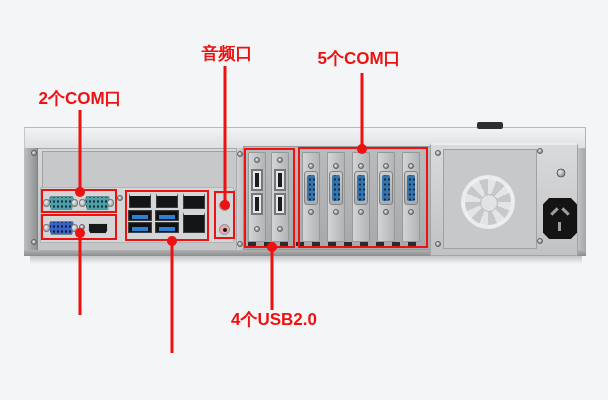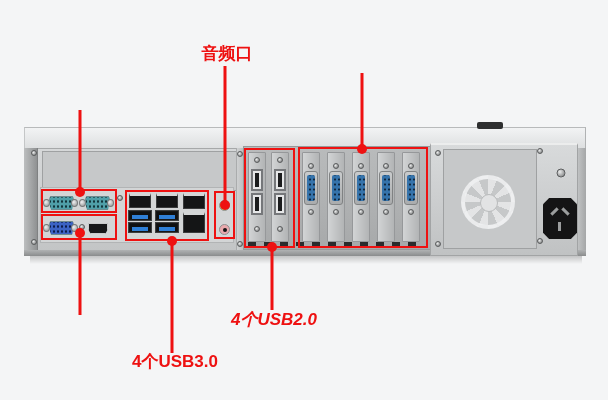--- a/index.html
+++ b/index.html
@@ -198,19 +198,20 @@
   <div class="abs dot" style="left:225px;top:205px;"></div>
   <div class="abs vline" style="left:362px;top:73px;height:77px;"></div>
   <div class="abs dot" style="left:362px;top:149px;"></div>
   <div class="abs vline" style="left:80px;top:231px;height:84px;"></div>
   <div class="abs dot" style="left:80px;top:233px;"></div>
   <div class="abs vline" style="left:172px;top:240px;height:113px;"></div>
   <div class="abs dot" style="left:172px;top:241px;"></div>
   <div class="abs vline" style="left:272px;top:246px;height:64px;"></div>
   <div class="abs dot" style="left:272px;top:247px;"></div>
 
+  <div class="abs label" style="left:80px;top:89px;">2个COM口</div>
   <div class="abs label" style="left:227px;top:44px;">音频口</div>
+  <div class="abs label" style="left:359px;top:49px;">5个COM口</div>
   <div class="abs label" style="left:175px;top:352px;">
-    <div>4个USB3.0</div>
-  </div>
-  <div class="abs label" style="left:274px;top:310px;font-style:italic;">4个USB2.0</div>
+  </div>
+  <div class="abs label" style="left:274px;top:310px;">4个USB2.0</div>
 
 </div>
 
 </body></html>

